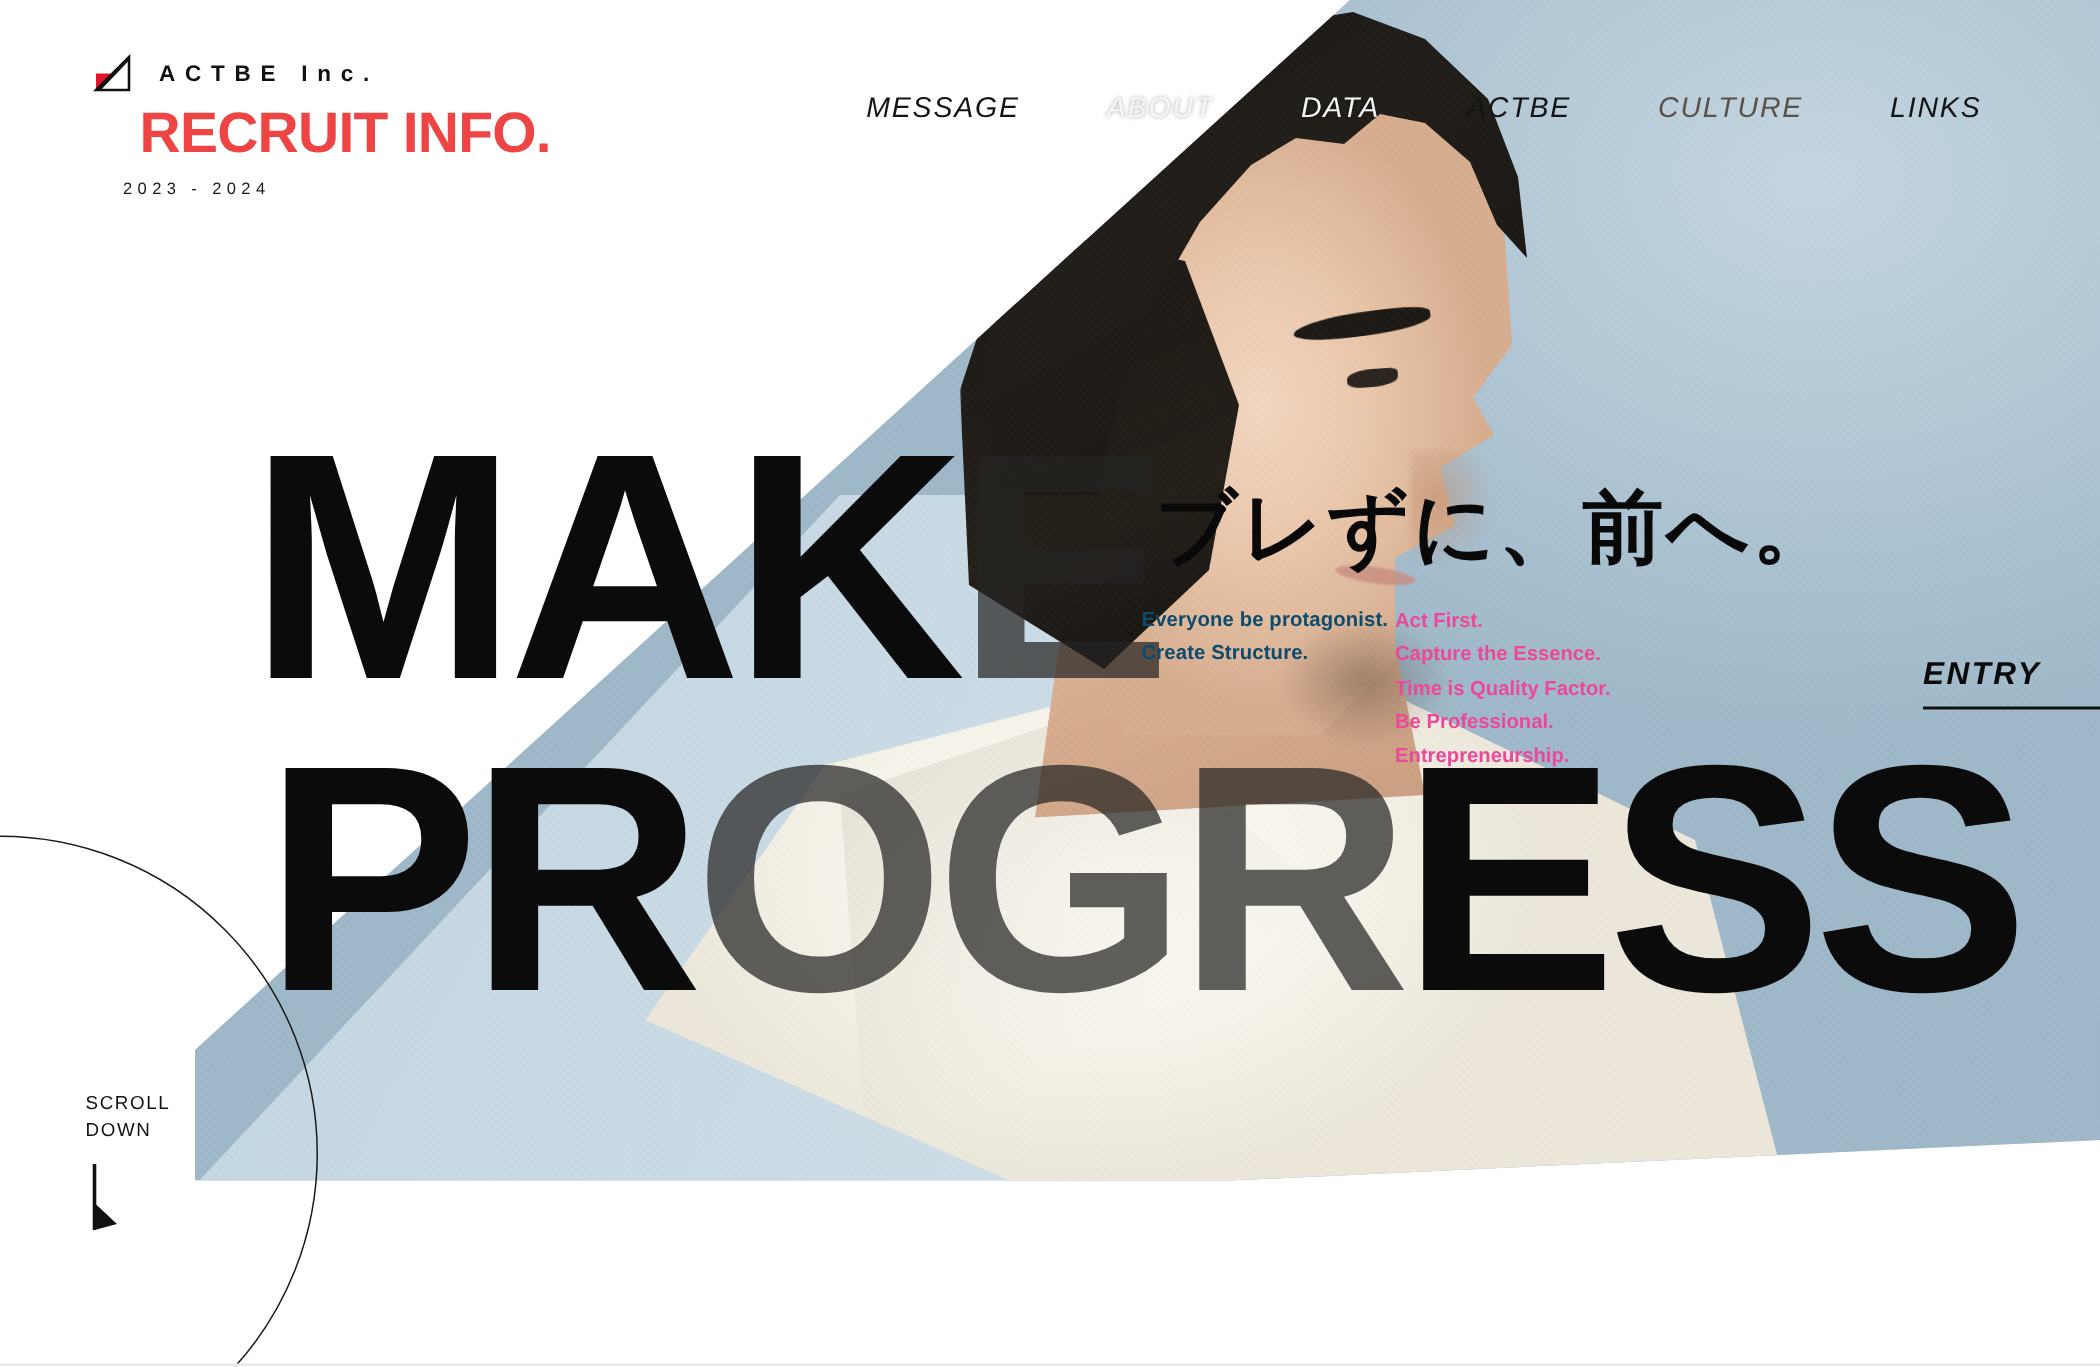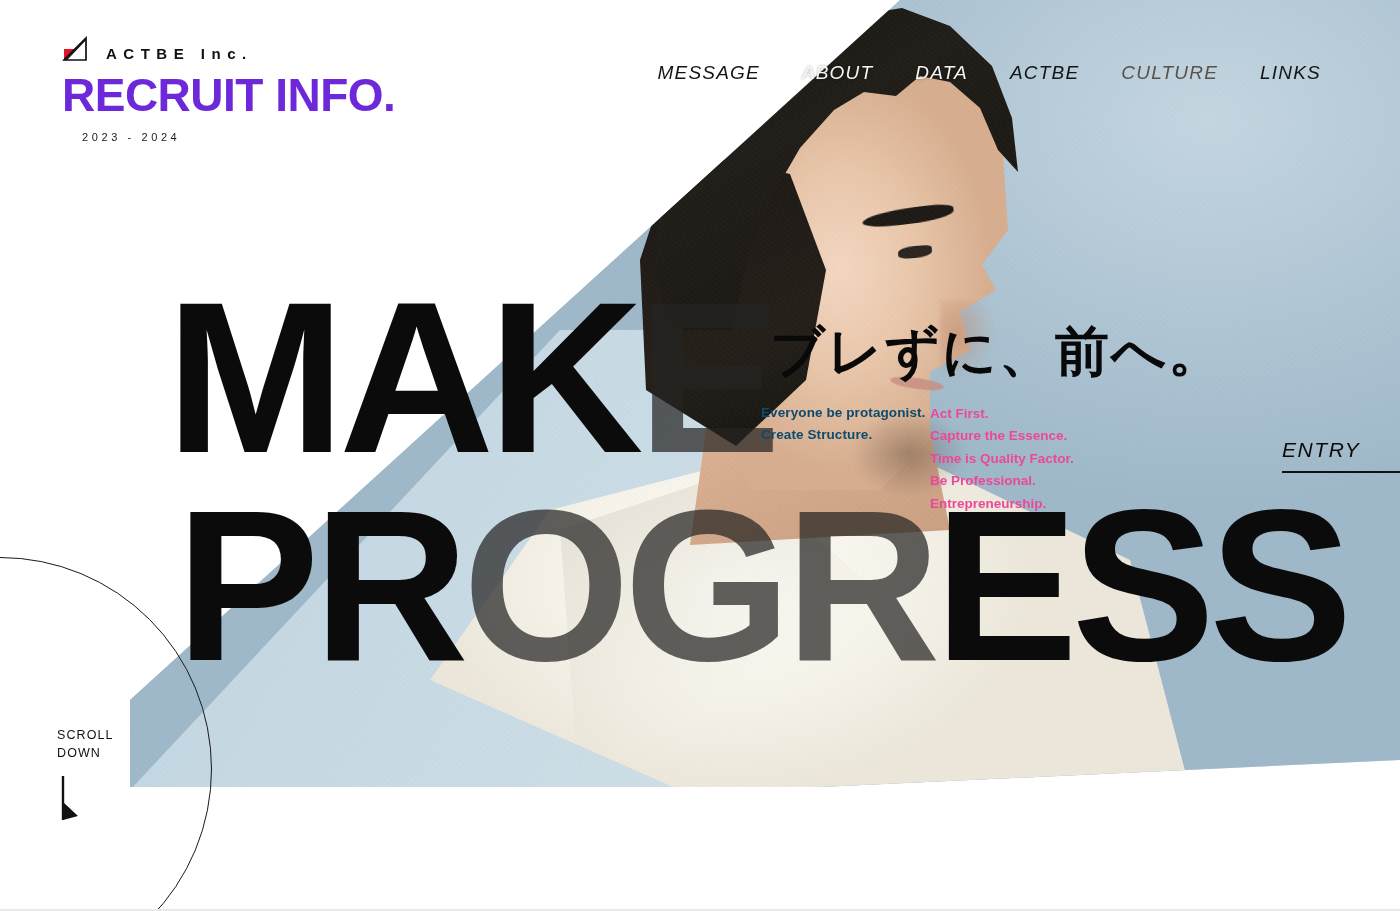--- a/index.html
+++ b/index.html
@@ -97,46 +97,46 @@
     pointer-events:none; }
   .hl-line { position:absolute; font-weight:700; letter-spacing:-6px;
     font-family:"Liberation Sans","DejaVu Sans",sans-serif; white-space:nowrap; line-height:1; }
   .hl-make { left:166px; top:270px; font-size:215px; }
   .hl-prog { left:176px; top:478px; font-size:215px; }
   .seg-solid { color:#0b0b0b; }
   .seg-over  { color:rgba(38,36,34,.72); }
 
   
   .brand { position:absolute; left:62px; top:36px; z-index:6; }
-  .brand-row { display:flex; align-items:flex-end; gap:12px; }
+  .brand-row { display:flex; align-items:center; gap:12px; }
   .logo-mark { width:32px; height:26px; position:relative; flex:none; }
   .brand-name { font-size:15px; font-weight:700; letter-spacing:6.5px; color:#111; }
-  .brand-title { margin-top:6px; font-size:46px; font-weight:700; letter-spacing:-0.5px; color:#6d28d9; }
+  .brand-title { margin-top:6px; font-size:38px; font-weight:700; letter-spacing:-0.5px; color:#ef4444;margin-left:31px; }
   .brand-years { margin-top:9px; font-size:11px; font-weight:400; letter-spacing:3.6px; color:#1a1a1a;margin-left:20px; }
 
-  .nav { position:absolute; right:58px; top:62px; z-index:6; display:flex; gap:0; }
+  .nav { position:absolute; right:58px; top:62px; z-index:6; display:flex; gap:16px; }
   .nav-item { font-size:19px; font-style:italic; font-weight:400; letter-spacing:1.2px;
     padding:0 21px; color:#141414; text-decoration:none; cursor:pointer; white-space:nowrap; }
   .nav-item.on-photo-dark { color:#f4f6f7; text-shadow:0 0 3px rgba(0,0,0,.35); }
   .nav-item.on-photo-mid  { color:#5a5249; }
 
   
   .jp-lead { position:absolute; left:770px; top:316px; z-index:5;
     font-family:"Liberation Serif","DejaVu Serif",serif; font-size:54px; font-weight:700;
     letter-spacing:2px; color:#090909; white-space:nowrap;text-align:center; }
 
   .copy-left { position:absolute; left:761px; top:402px; z-index:5;
     font-size:13.5px; font-weight:700; line-height:1.62; color:#0c4a6e; letter-spacing:.1px; }
 
   .copy-right { position:absolute; left:930px; top:403px; width:200px; z-index:5;
     text-align:left; font-size:13.5px; font-weight:600; line-height:1.66; color:#ec4899; }
 
   .entry { position:absolute; right:0px; top:438px; z-index:6; width:118px;
     padding-bottom:9px; border-bottom:2.5px solid #111; cursor:pointer; }
-  .entry span { font-size:21px; font-style:italic; font-weight:400; letter-spacing:1.6px; color:#0b0b0b; }
+  .entry span { font-size:21px; font-style:italic; font-weight:700; letter-spacing:1.6px; color:#0b0b0b; }
 
   
   .circle { position:absolute; left:-212px; top:557px; width:424px; height:424px;
     border:1.3px solid #1a1a1a; border-radius:50%; z-index:4; }
   .scroll { position:absolute; left:57px; top:680px; z-index:5;margin-top:47px; }
   .scroll-txt { font-size:12.5px; letter-spacing:1.1px; line-height:1.42; color:#121212; }
   .scroll-arrow { margin-top:13px; margin-left:3px; }
 
   .footline { position:absolute; left:0; bottom:0; width:1400px; height:2px; background:#e9e9e9; z-index:7; }
 </style>

